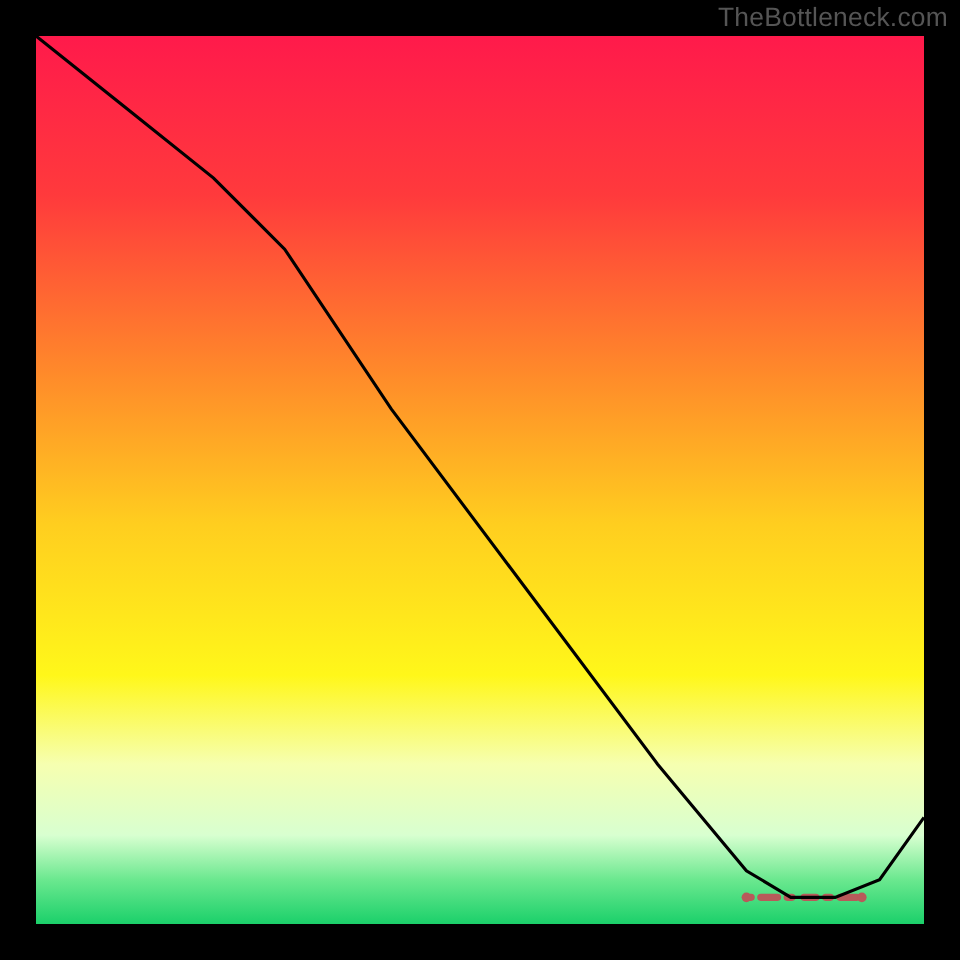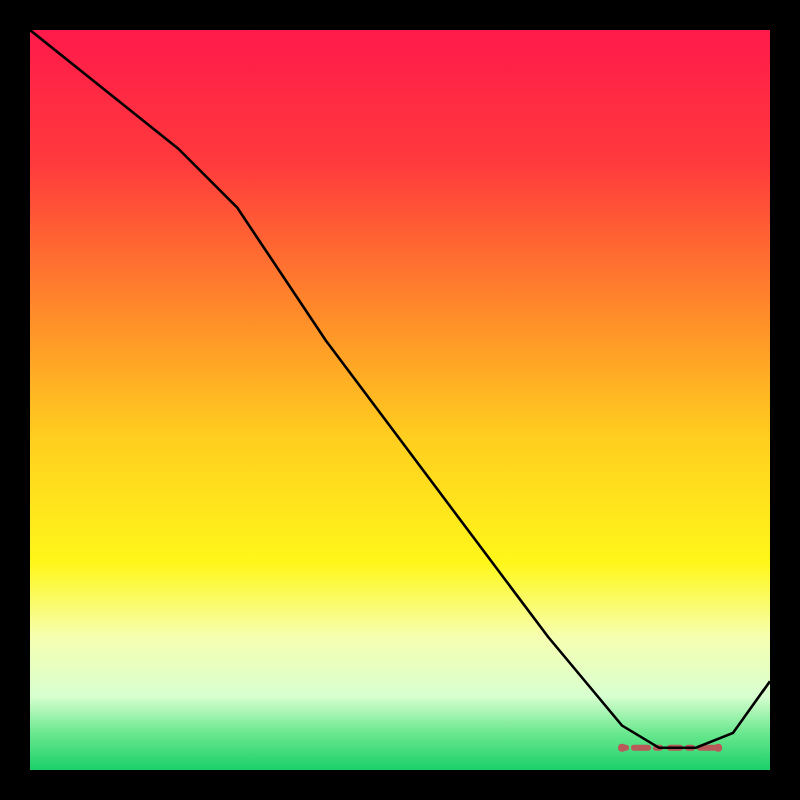--- a/index.html
+++ b/index.html
@@ -36,20 +36,21 @@
   .plot-area svg {
     display: block;
     width: 740px;
     height: 740px;
   }
 </style>
 </head>
 <body>
 
 <div class="frame">
+  <div class="watermark">TheBottleneck.com</div>
 
   <div class="plot-area">
     <svg id="chart-svg" viewBox="0 0 740 740">
       <defs>
         <linearGradient id="bg-grad" x1="0" y1="0" x2="0" y2="1">
             <stop offset="0%" stop-color="#ff1a4b"></stop>
             <stop offset="18%" stop-color="#ff3a3c"></stop>
             <stop offset="38%" stop-color="#ff8a2a"></stop>
             <stop offset="55%" stop-color="#ffce1f"></stop>
             <stop offset="72%" stop-color="#fff71a"></stop>

